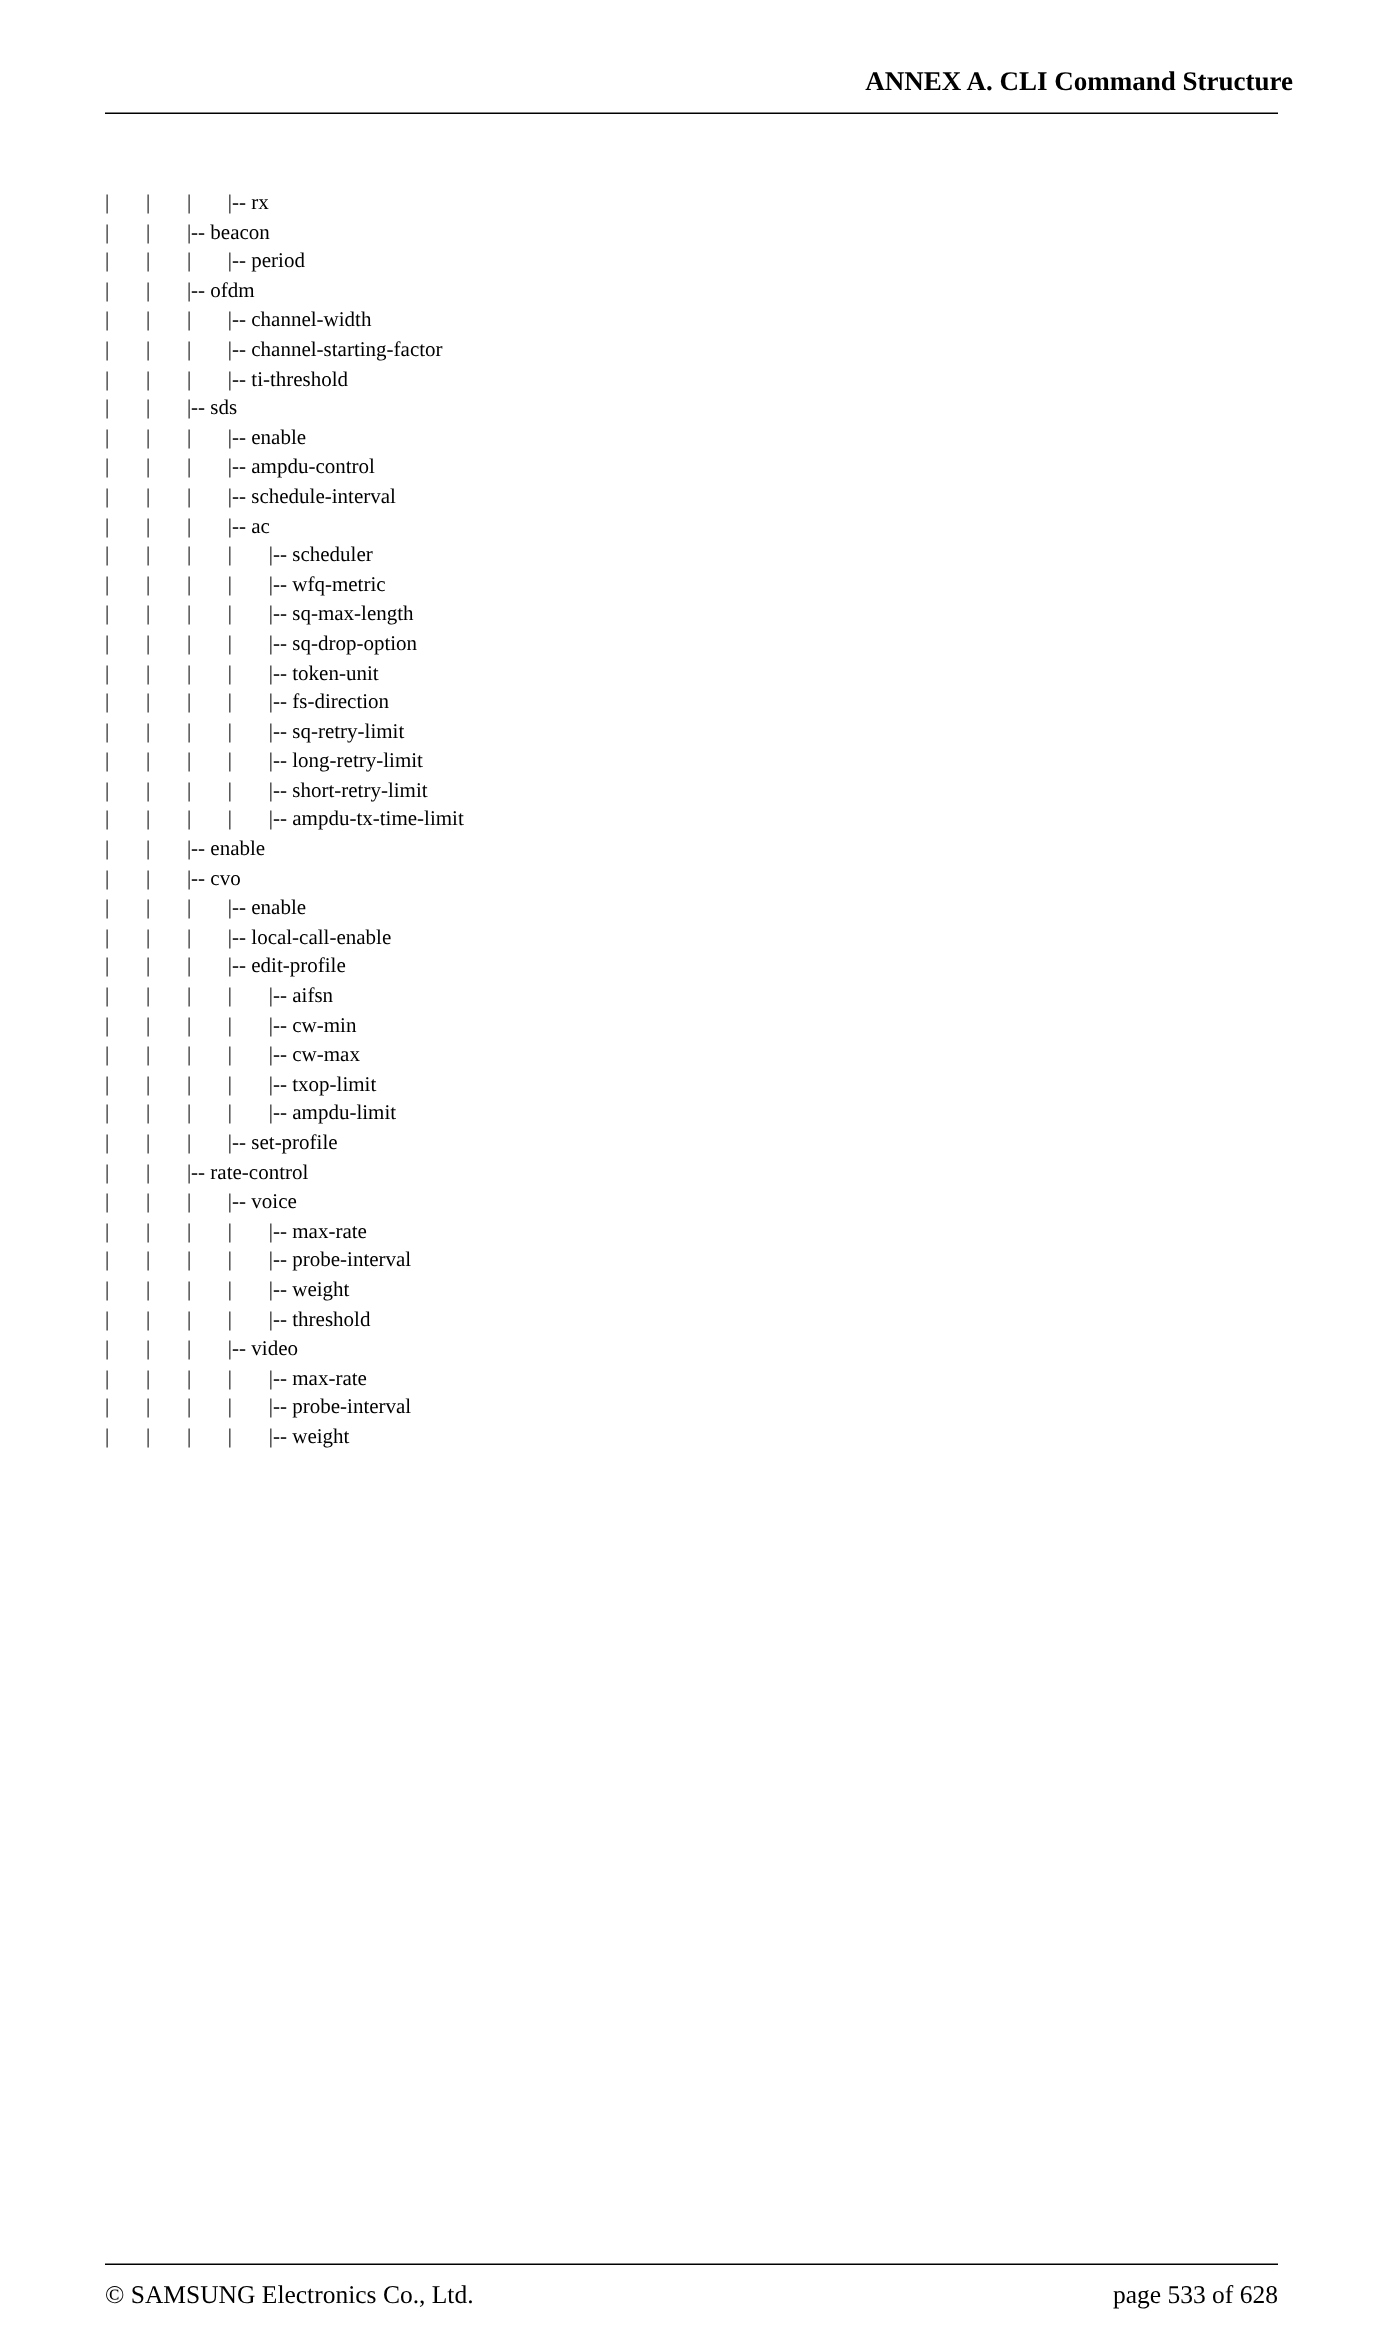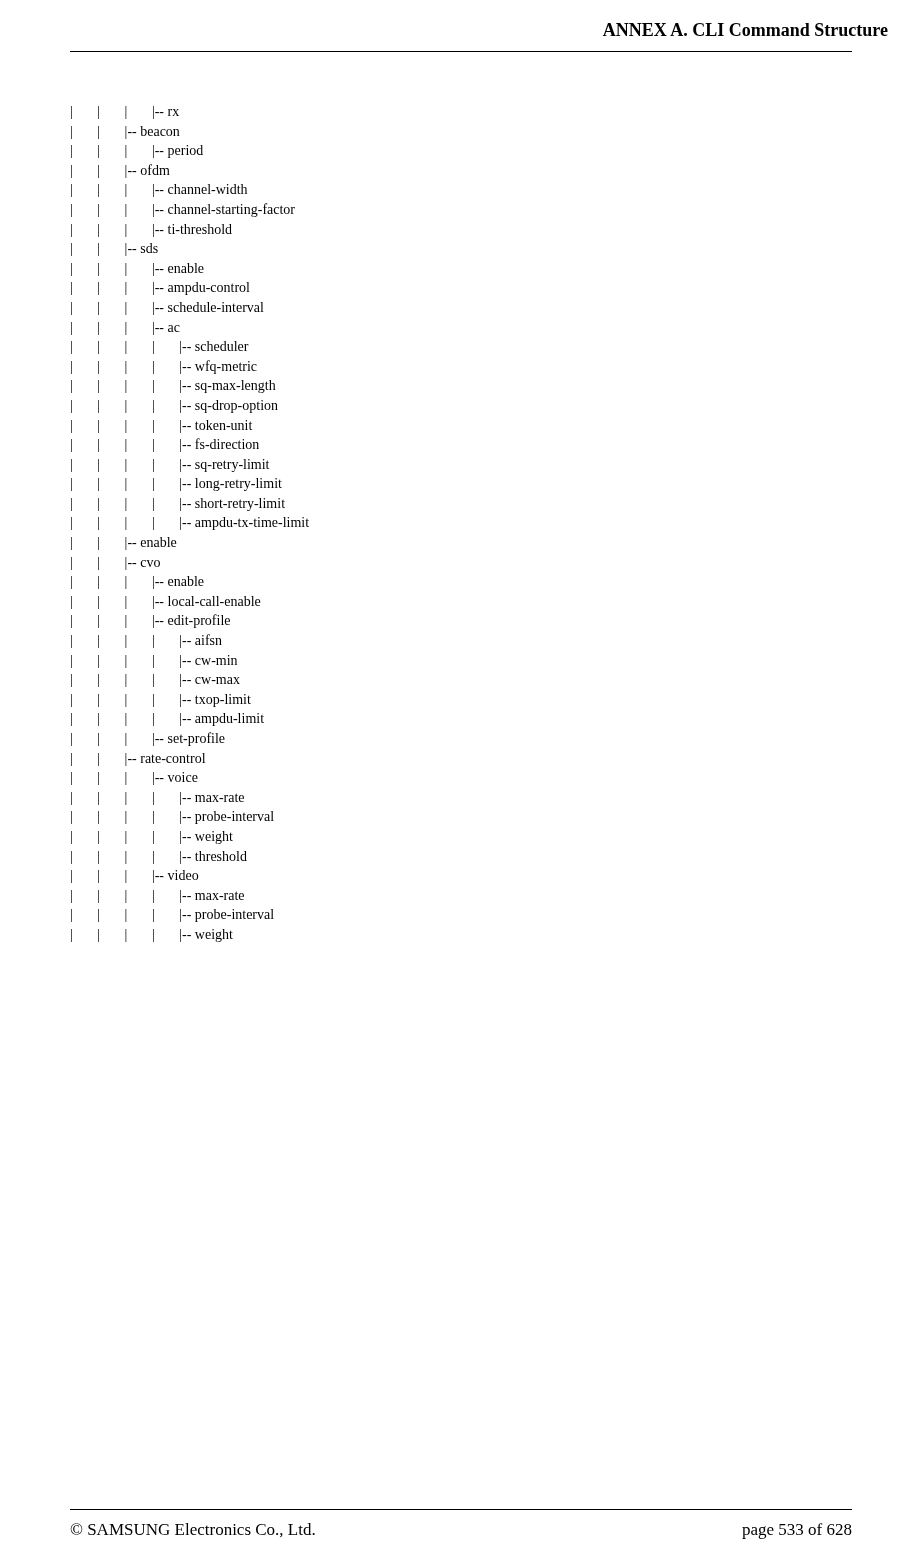--- a/index.html
+++ b/index.html
@@ -10,23 +10,24 @@
     body {
       font-family: "Times New Roman", Times, serif;
       background: #fff;
       width: 922px;
       height: 1565px;
       position: relative;
       padding: 0;
     }
     .header {
       text-align: right;
-      padding: 20px 34px 10px 70px;
+      padding: 20px 60px 10px 70px;
       font-weight: bold;
       font-size: 18px;
+      margin-top: 24px;
     }
     .header-line {
       border-bottom: 1px solid #000;
       margin: 0 70px;
     }
     .content {
       padding: 50px 70px 20px 70px;
       font-size: 14px;
       line-height: 1.4;
       white-space: pre;

